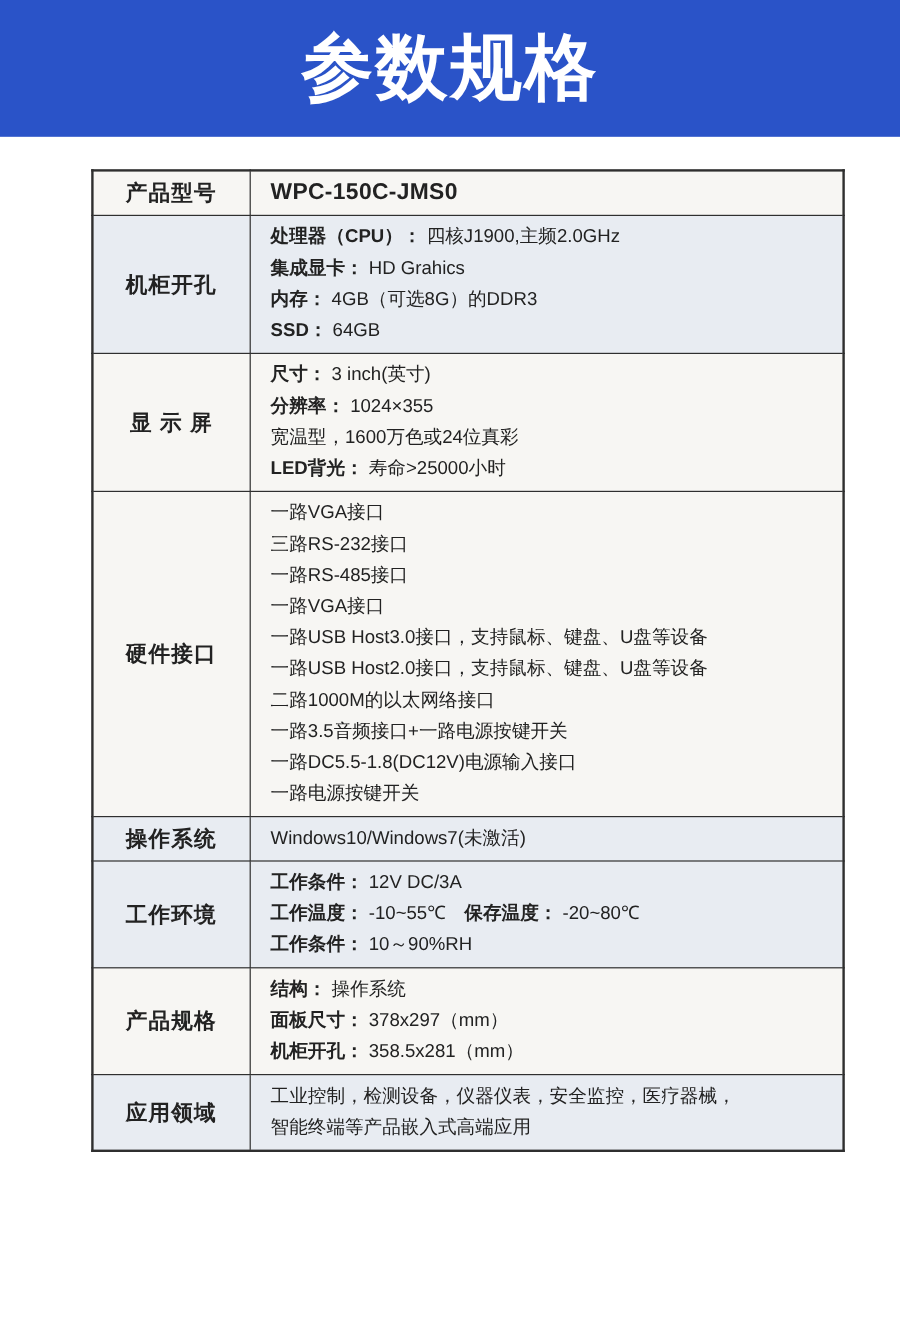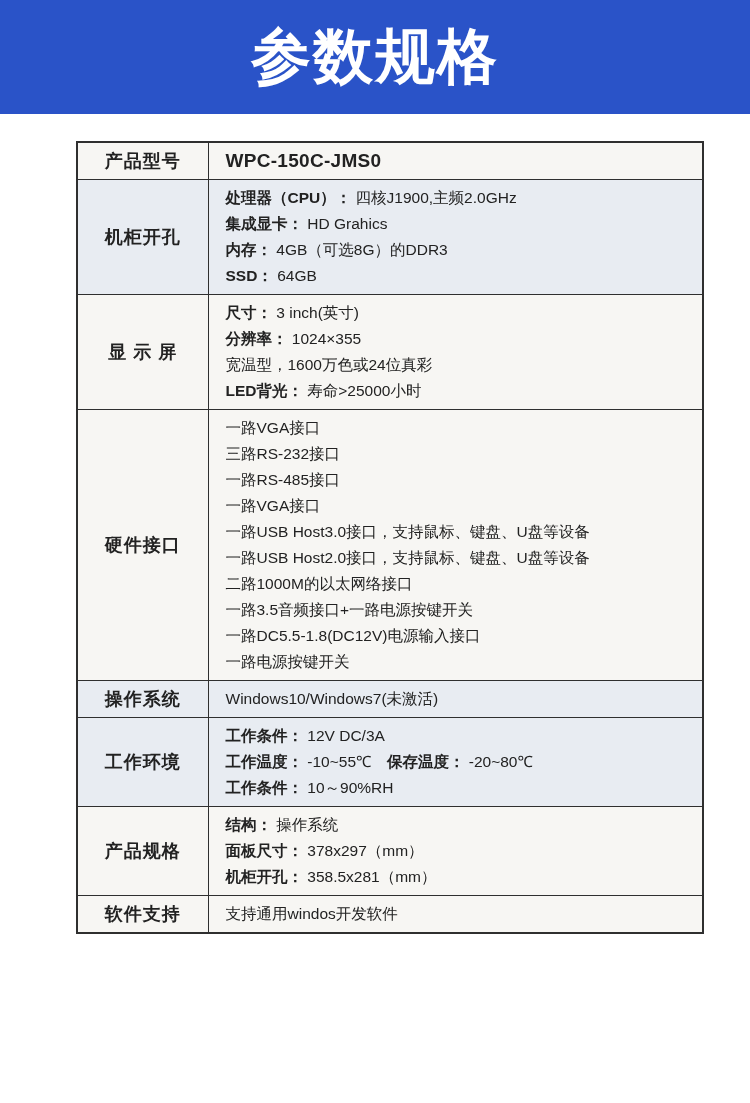--- a/index.html
+++ b/index.html
@@ -135,21 +135,22 @@
           </td>
         </tr>
         <tr class="row-light">
           <th>产品规格</th>
           <td>
             <div class="line"><span class="seg-b">结构：</span><span> 操作系统</span></div>
             <div class="line"><span class="seg-b">面板尺寸：</span><span> 378x297（mm）</span></div>
             <div class="line"><span class="seg-b">机柜开孔：</span><span> 358.5x281（mm）</span></div>
           </td>
         </tr>
-        <tr class="row-light">
-          <th>软件支持</th>
+        <tr class="row-blue">
+          <th>应用领域</th>
           <td>
-            <div class="line"><span>支持通用windos开发软件</span></div>
+            <div class="line"><span>工业控制，检测设备，仪器仪表，安全监控，医疗器械，</span></div>
+            <div class="line"><span>智能终端等产品嵌入式高端应用</span></div>
           </td>
         </tr>
       </tbody>
   </table>
 </div>
 
 </body></html>

